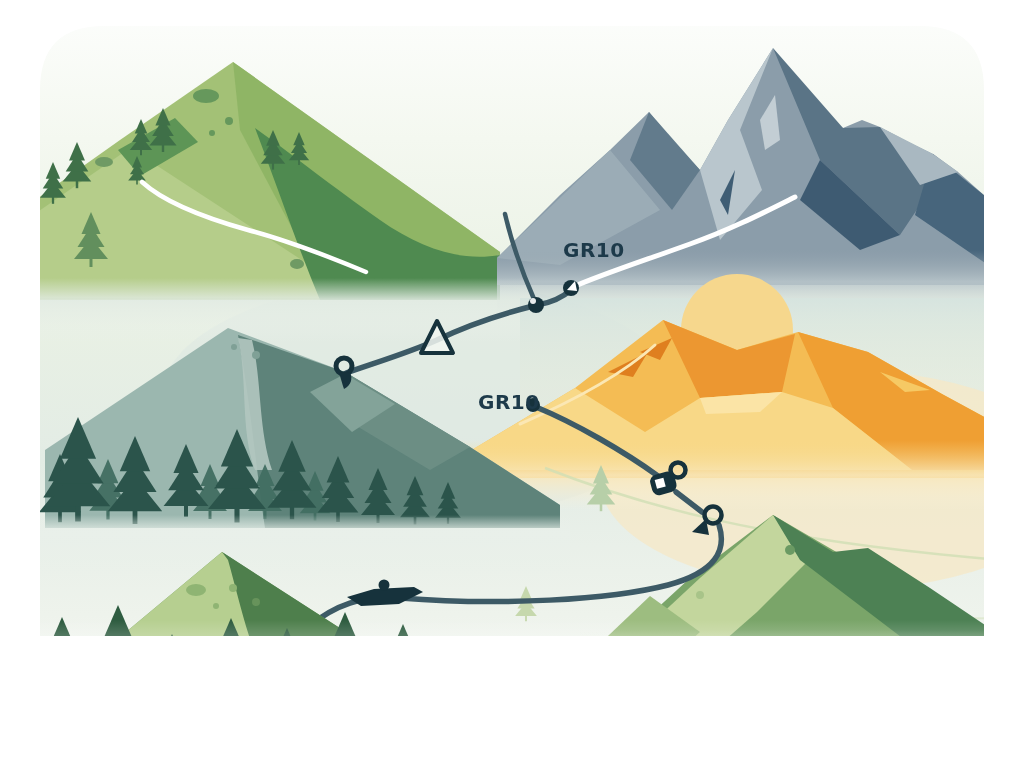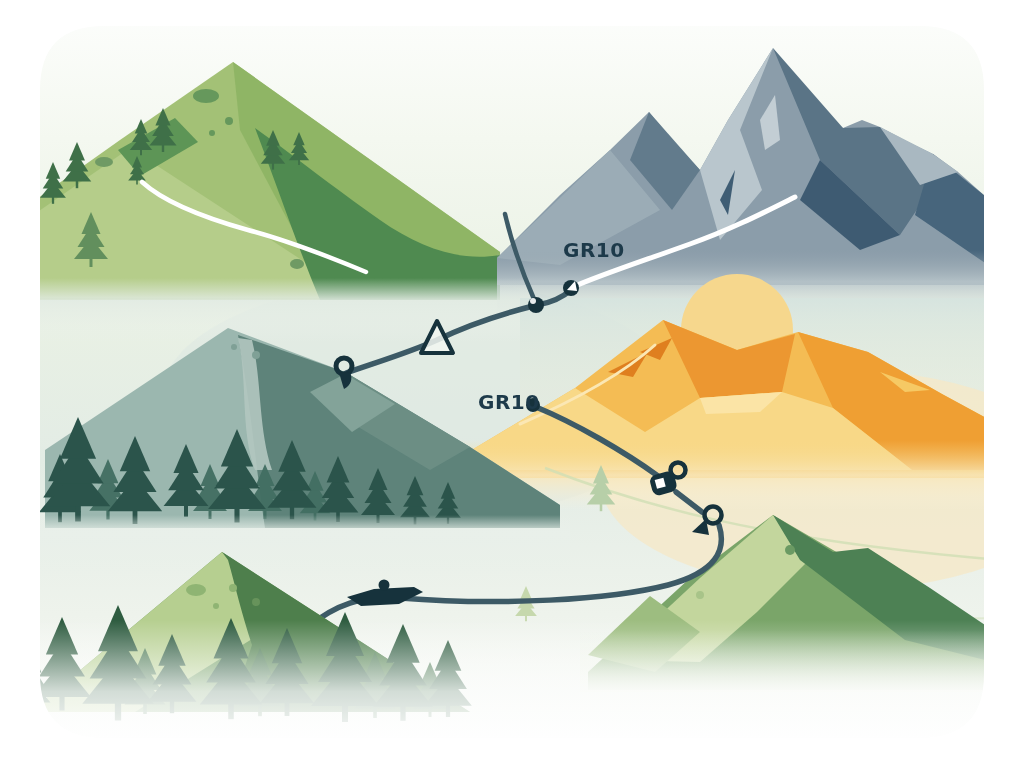--- a/index.html
+++ b/index.html
@@ -1,16 +1,16 @@
 <!DOCTYPE html>
 <html><head>
 <meta charset="utf-8">
 <style>
   html,body{margin:0;padding:0;background:#ffffff;}
-  .stage{position:relative;width:1024px;height:768px;overflow:hidden;background:#0f766e;text-align:right;}
+  .stage{position:relative;width:1024px;height:636px;overflow:hidden;background:#0f766e;text-align:right;}
   .stage svg{position:absolute;inset:0;display:block;}
   .trail-label{font:700 20px "DejaVu Sans", sans-serif;fill:#1d3a4a;letter-spacing:.5px;}
 </style>
 </head>
 <body>
 
 <div class="stage">
 <svg width="1024" height="768" viewBox="0 0 1024 768" xmlns="http://www.w3.org/2000/svg">
   <defs>
     <linearGradient id="bgGrad" x1="0" y1="0" x2="0" y2="1">

